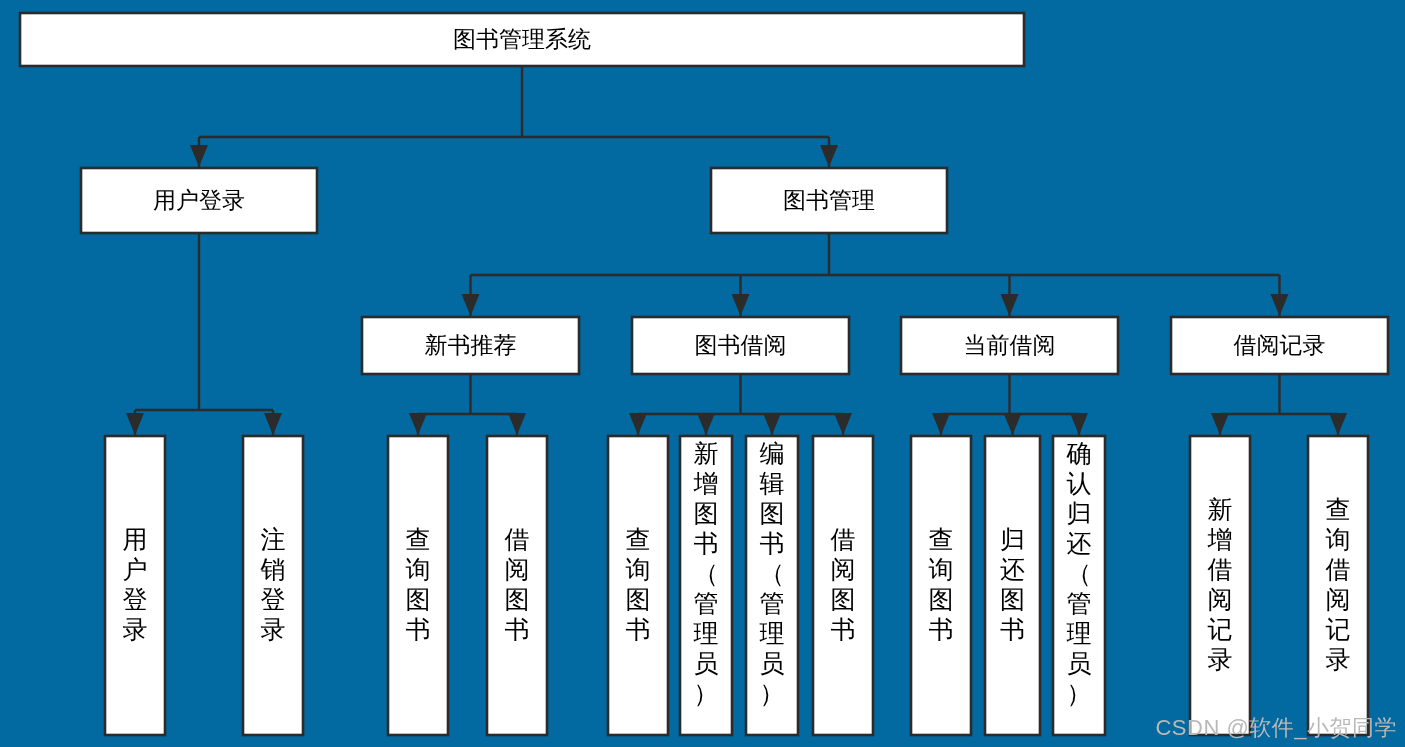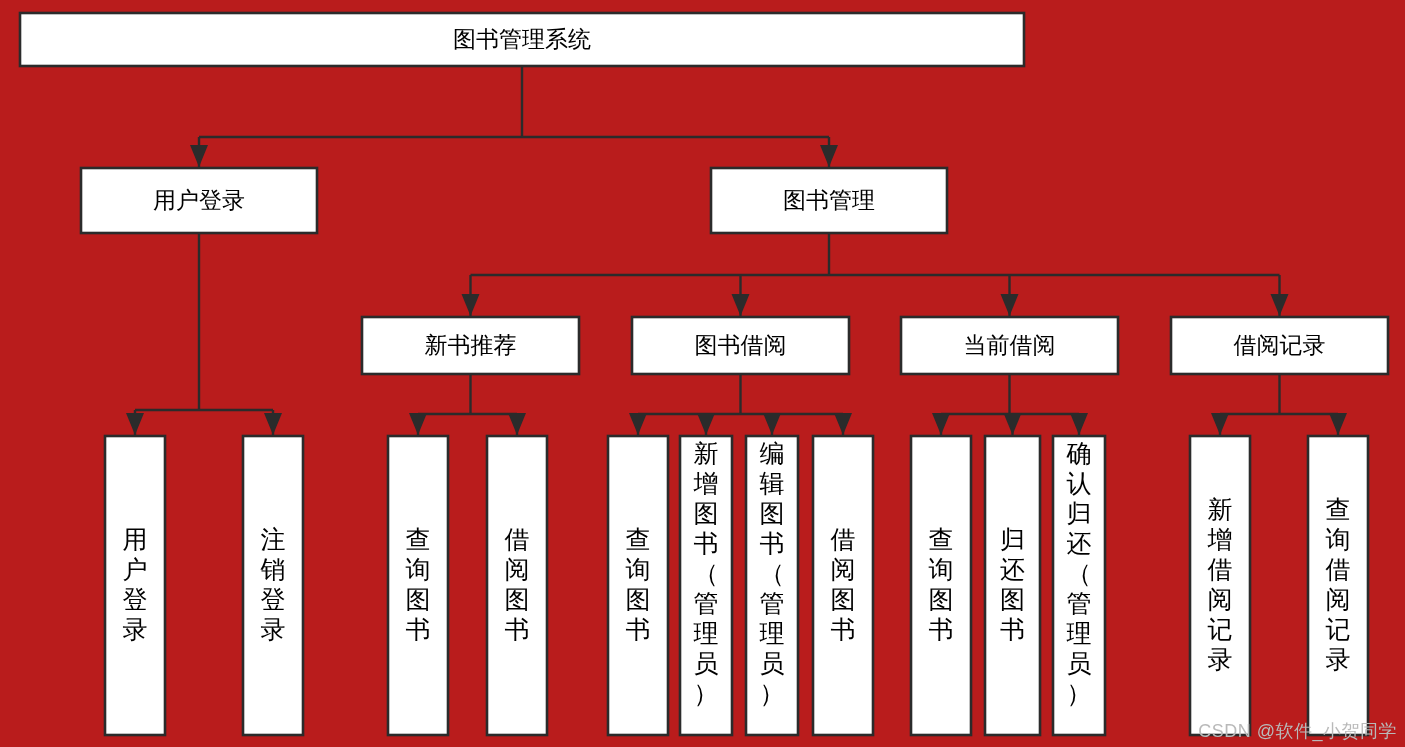--- a/index.html
+++ b/index.html
@@ -7,21 +7,21 @@
     padding: 0;
     background: #ffffff;
   }
   body {
     font-family: "Liberation Sans", "DejaVu Sans", sans-serif;
   }
   #diagram-root {
     position: relative;
     width: 1405px;
     height: 747px;
-    background: #b91c1c;
+    background: #0369a1;
     overflow: hidden;
   }
   #diagram-svg {
     position: absolute;
     left: 0;
     top: 0;
     width: 1405px;
     height: 747px;
   }
   .node-rect {
@@ -50,21 +50,21 @@
     fill: #000000;
     font-family: "Liberation Sans", "DejaVu Sans", sans-serif;
     font-size: 25px;
     text-anchor: middle;
   }
   .watermark {
     position: absolute;
     right: 8px;
     bottom: 4px;
     font-family: "Liberation Sans", "DejaVu Sans", sans-serif;
-    font-size: 18px;
+    font-size: 22px;
     color: #b9b9b9;
     white-space: nowrap;
     letter-spacing: 0.5px;
   }
 </style>
 </head>
 <body>
 
 <div id="diagram-root">
 

